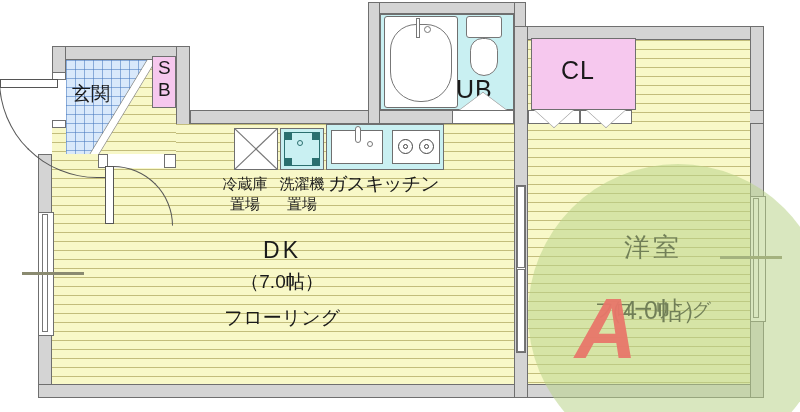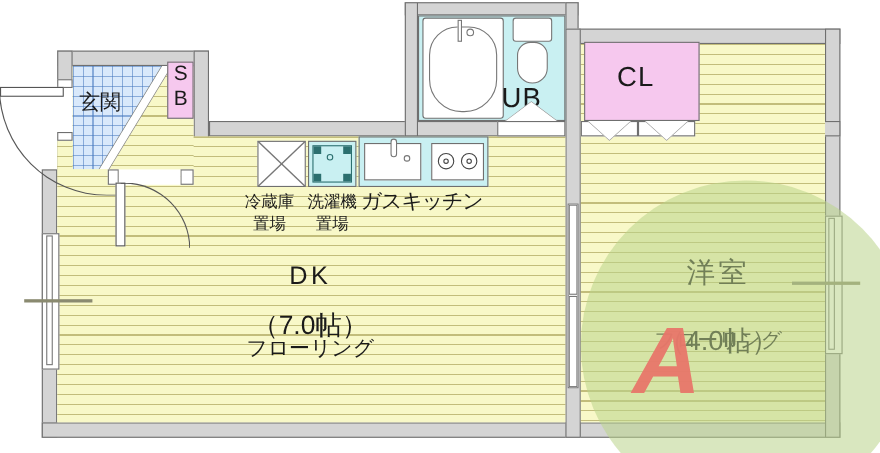--- a/index.html
+++ b/index.html
@@ -154,21 +154,21 @@
   <div class="abs" style="left:419px;top:139px;width:15px;height:15px;border:1px solid #444;border-radius:50%;"></div>
   <div class="abs" style="left:424px;top:144px;width:5px;height:5px;border:1px solid #444;border-radius:50%;"></div>
 
   <div class="lbl c" style="left:245px;top:176px;font-size:15px;">冷蔵庫</div>
   <div class="lbl c" style="left:245px;top:196px;font-size:15px;">置場</div>
   <div class="lbl c" style="left:302px;top:176px;font-size:15px;">洗濯機</div>
   <div class="lbl c" style="left:302px;top:196px;font-size:15px;">置場</div>
   <div class="lbl" style="left:328px;top:174px;font-size:19px;letter-spacing:-1px;">ガスキッチン</div>
 
   <div class="lbl c" style="left:282px;top:238px;font-size:23px;letter-spacing:3px;">DK</div>
-  <div class="lbl c" style="left:282px;top:284px;font-size:24px;">（7.0帖）</div>
+  <div class="lbl c" style="left:282px;top:272px;font-size:19px;">（7.0帖）</div>
   <div class="lbl c" style="left:282px;top:308px;font-size:19px;">フローリング</div>
 
   <div class="lbl c" style="left:653px;top:234px;font-size:26px;letter-spacing:3px;">洋室</div>
   <div class="lbl c" style="left:653px;top:266px;font-size:25px;margin-top:31px;">（4.0帖）</div>
   <div class="lbl c" style="left:653px;top:300px;font-size:19px;">フローリング</div>
 
   <div class="lbl" style="left:72px;top:84px;font-size:19px;">玄関</div>
 
   <div class="abs" style="left:52px;top:72px;width:14px;height:8px;background:#fff;border:1px solid #6f6f6f;"></div>
   <div class="abs" style="left:52px;top:120px;width:14px;height:8px;background:#fff;border:1px solid #6f6f6f;"></div>

